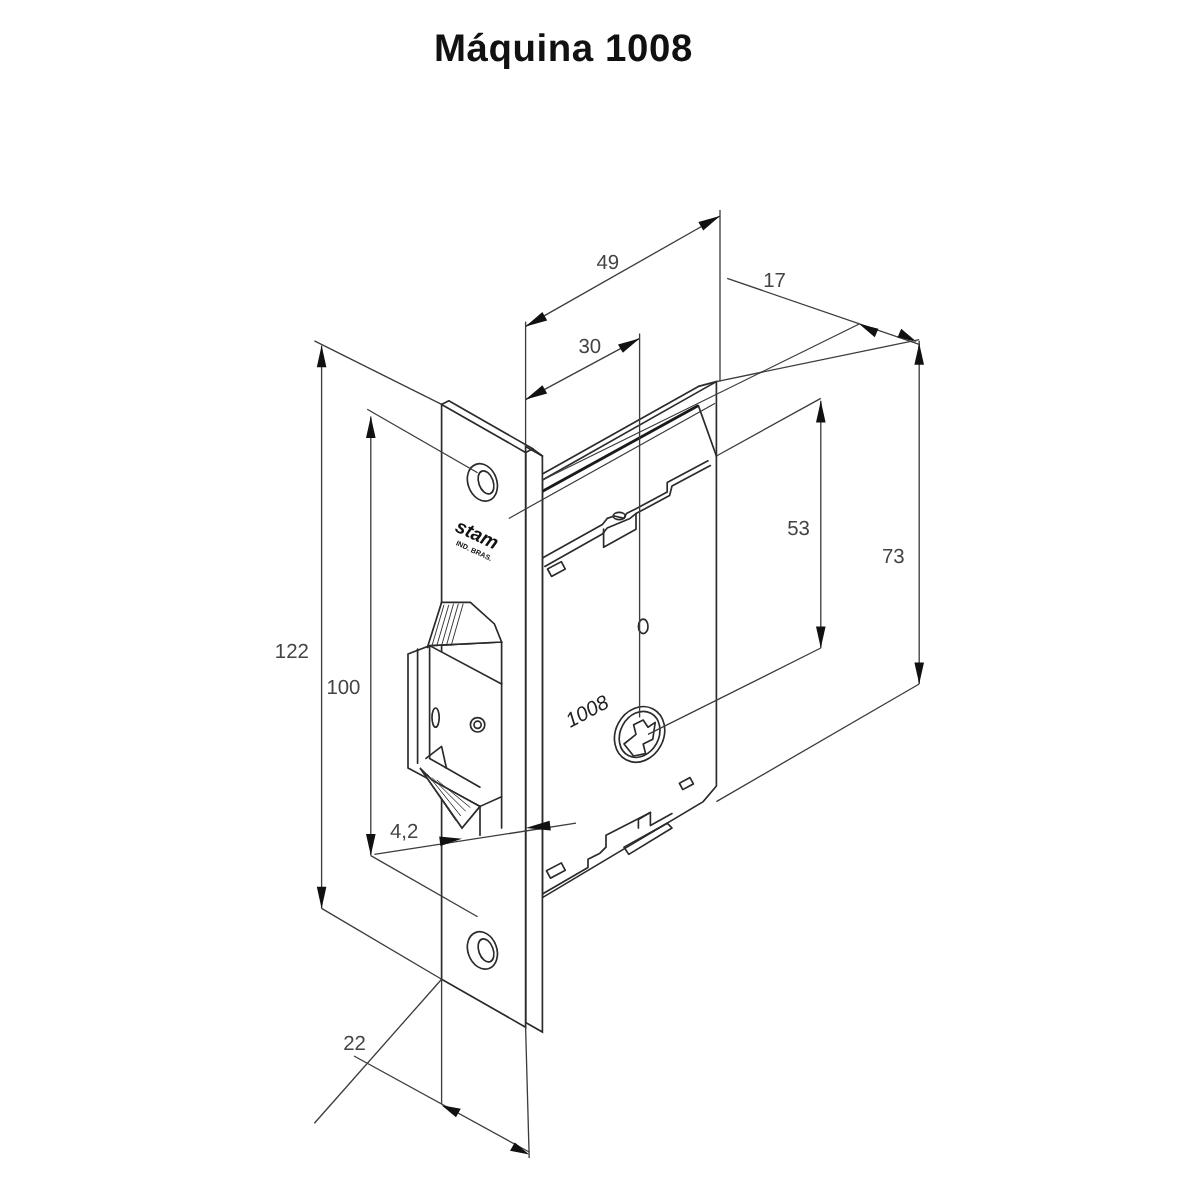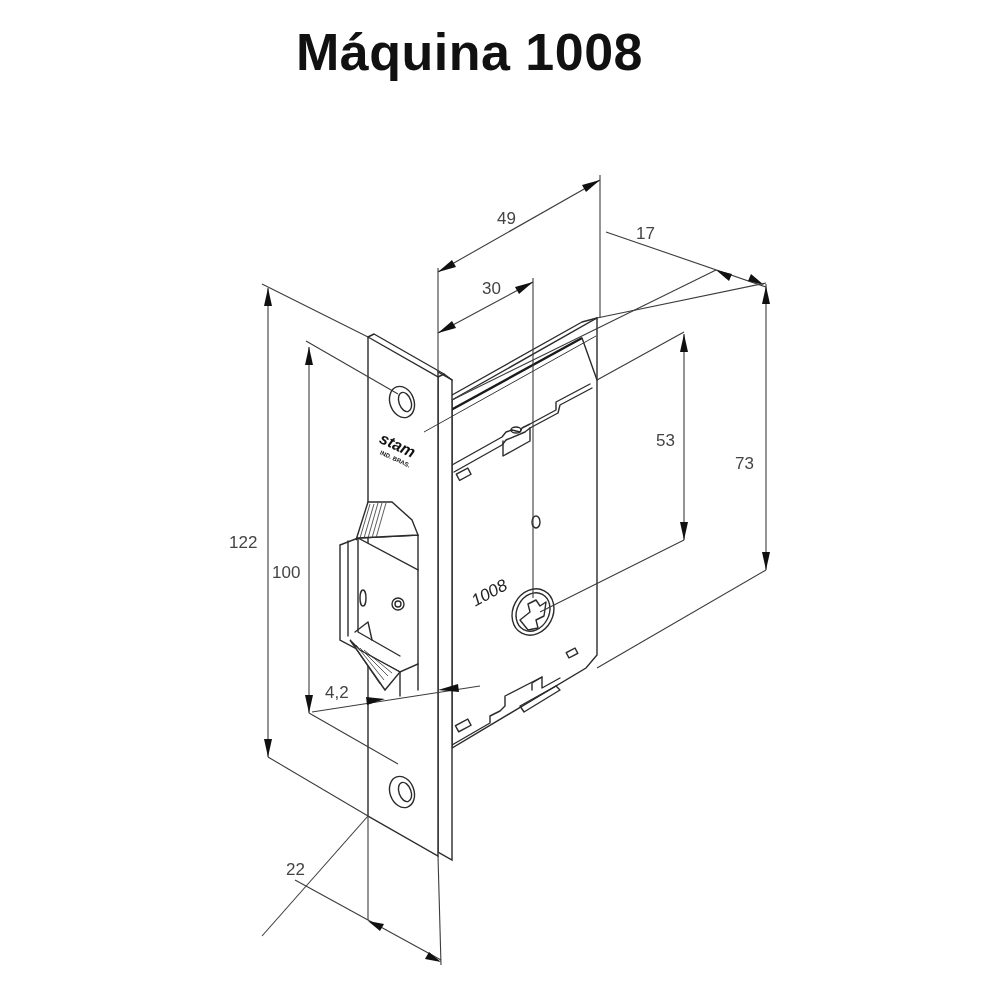--- a/index.html
+++ b/index.html
@@ -1,19 +1,19 @@
 <!DOCTYPE html>
 <html><head>
   <meta charset="utf-8">
   <style>
     html, body { margin: 0; padding: 0; background: #ffffff; }
     body { width: 1000px; height: 1000px; position: relative; overflow: hidden; font-family: "Liberation Sans", sans-serif; }
     .title {
       position: absolute; left: 0; top: 22px; width: 939px; text-align: center;
-      font-family: "Liberation Sans", sans-serif; font-weight: bold; font-size: 52px; color: #111111;
+      font-family: "Liberation Sans", sans-serif; font-weight: bold; font-size: 32px; color: #111111;
       letter-spacing: 0.5px;
     }
     svg.drawing { position: absolute; left: 0; top: 0; }
     .ln { stroke: #2b2b2b; stroke-width: 1.4; fill: none; stroke-linecap: round; stroke-linejoin: round; }
     .thin { stroke: #3a3a3a; stroke-width: 1; fill: none; }
     .bold { stroke: #1a1a1a; stroke-width: 2.4; fill: none; }
     .face { fill: #ffffff; stroke: #2b2b2b; stroke-width: 1.4; }
     .dim { stroke: #3c3c3c; stroke-width: 1.1; fill: none; }
     .arrow { fill: #111111; stroke: none; }
     .dimtext { font-family: "Liberation Sans", sans-serif; font-size: 17px; fill: #444444; }

